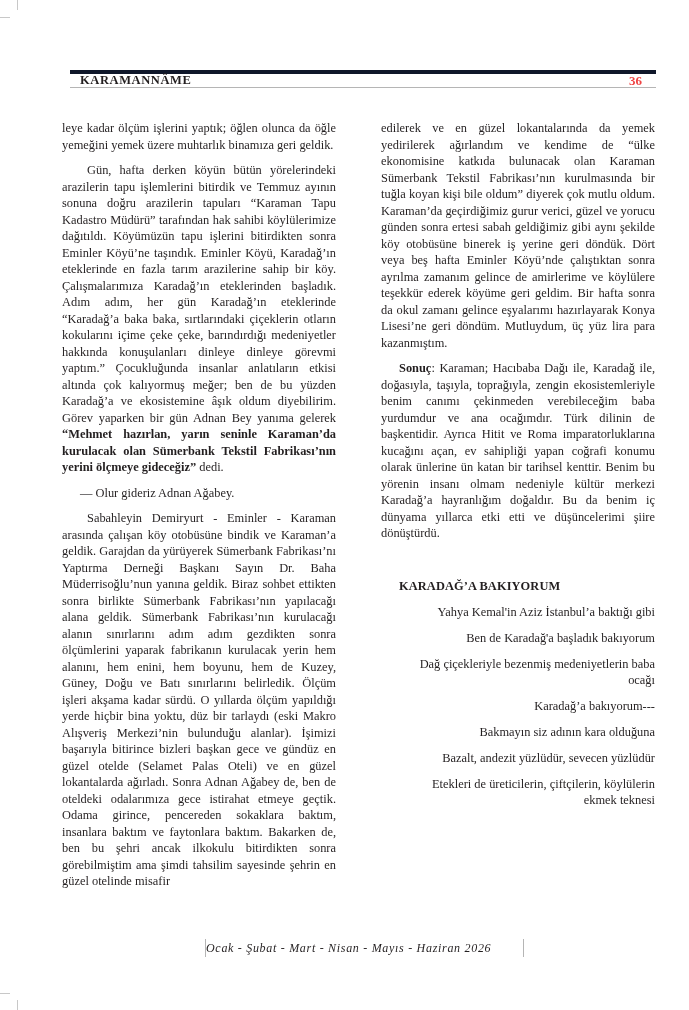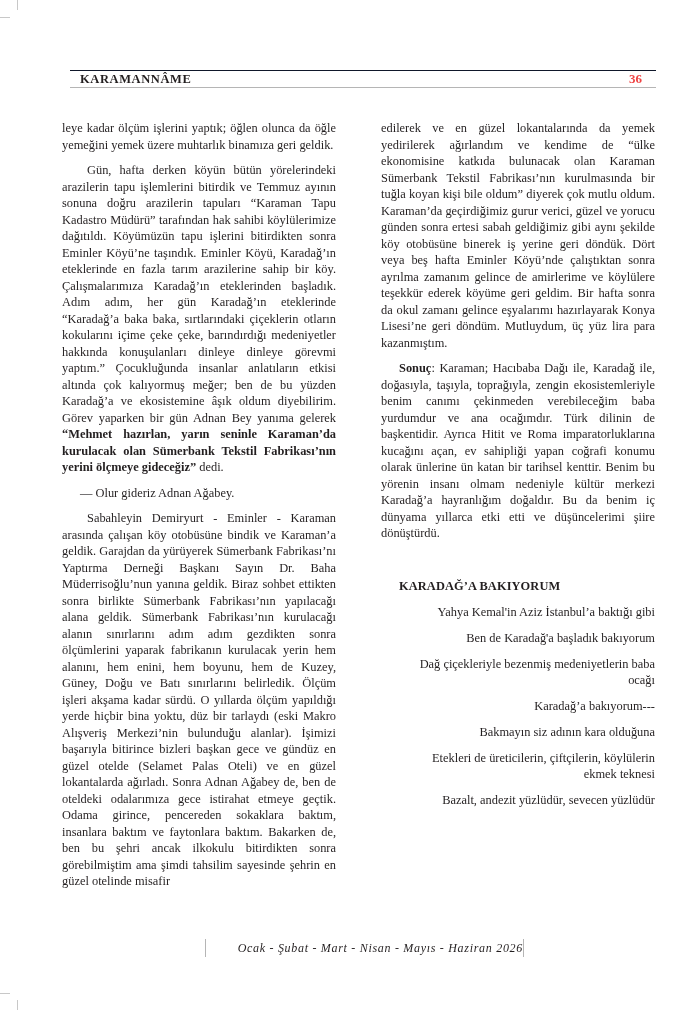--- a/index.html
+++ b/index.html
@@ -9,21 +9,21 @@
       color: #231f20;
     }
     .crop { position: absolute; background: #c8c8c8; }
     .crop.tl-v { left: 17px; top: 0; width: 1px; height: 10px; }
     .crop.tl-h { left: 0; top: 17px; width: 10px; height: 1px; }
     .crop.bl-h { left: 0; top: 993px; width: 10px; height: 1px; }
     .crop.bl-v { left: 17px; top: 1000px; width: 1px; height: 10px; }
 
     .header {
       position: absolute; left: 70px; top: 70px; width: 586px; height: 18px;
-      border-top: 1px solid #0f172a; border-bottom: 1px solid #b5b5b5;
+      border-top: 4px solid #0f172a; border-bottom: 1px solid #b5b5b5;
       display: flex; justify-content: space-between; align-items: center;
       box-sizing: border-box;
     }
     .header .title {
       font-weight: bold; font-size: 12.5px; letter-spacing: 0.6px;
       padding-left: 10px; color: #231f20;
     }
     .header .pageno {
       font-weight: bold; font-size: 13px; padding-right: 14px; color: #ef4444;
     }
@@ -46,21 +46,21 @@
       letter-spacing: 0.1px; text-align: left;
     }
     .poem-line {
       margin: 0 0 10px 0; text-indent: 18px; text-align: right;
       line-height: 16px;
     }
 
     .footer {
       position: absolute; top: 939px; left: 205px; width: 317px; height: 18px;
       border-left: 1px solid #b5b5b5; border-right: 1px solid #b5b5b5;
-      display: flex; align-items: center; justify-content: flex-end;
+      display: flex; align-items: center; justify-content: flex-start;
       font-style: italic; font-size: 12px; letter-spacing: 0.7px; color: #231f20;
     }
   </style>
 </head>
 <body>
 
 <div class="crop tl-v"></div>
 <div class="crop tl-h"></div>
 <div class="crop bl-h"></div>
 <div class="crop bl-v"></div>
@@ -80,19 +80,19 @@
 <div class="col right">
   <p class="noindent">edilerek ve en güzel lokantalarında da yemek yedirilerek ağırlandım ve kendime de “ülke ekonomisine katkıda bulunacak olan Karaman Sümerbank Tekstil Fabrikası’nın kurulmasında bir tuğla koyan kişi bile oldum” diyerek çok mutlu oldum. Karaman’da geçirdiğimiz gurur verici, güzel ve yorucu günden sonra ertesi sabah geldiğimiz gibi aynı şekilde köy otobüsüne binerek iş yerine geri döndük. Dört veya beş hafta Eminler Köyü’nde çalıştıktan sonra ayrılma zamanım gelince de amirlerime ve köylülere teşekkür ederek köyüme geri geldim. Bir hafta sonra da okul zamanı gelince eşyalarımı hazırlayarak Konya Lisesi’ne geri döndüm. Mutluydum, üç yüz lira para kazanmıştım.</p>
   <p class="indent2"><b>Sonuç</b><span>: Karaman; Hacıbaba Dağı ile, Karadağ ile, doğasıyla, taşıyla, toprağıyla, zengin ekosistemleriyle benim canımı çekinmeden verebileceğim baba yurdumdur ve ana ocağımdır. Türk dilinin de başkentidir. Ayrıca Hitit ve Roma imparatorluklarına kucağını açan, ev sahipliği yapan coğrafi konumu olarak ünlerine ün katan bir tarihsel kenttir. Benim bu yörenin insanı olmam nedeniyle kültür merkezi Karadağ’a hayranlığım doğaldır. Bu da benim iç dünyama yıllarca etki etti ve düşüncelerimi şiire dönüştürdü.</span></p>
 
   <div class="poem-title">KARADAĞ’A BAKIYORUM</div>
   <div class="poem-line">Yahya Kemal'in Aziz İstanbul’a baktığı gibi</div>
   <div class="poem-line">Ben de Karadağ'a başladık bakıyorum</div>
   <div class="poem-line">Dağ çiçekleriyle bezenmiş medeniyetlerin baba ocağı</div>
   <div class="poem-line">Karadağ’a bakıyorum---</div>
   <div class="poem-line">Bakmayın siz adının kara olduğuna</div>
+  <div class="poem-line">Bazalt, andezit yüzlüdür, sevecen yüzlüdür</div>
   <div class="poem-line">Etekleri de üreticilerin, çiftçilerin, köylülerin ekmek teknesi</div>
-  <div class="poem-line">Bazalt, andezit yüzlüdür, sevecen yüzlüdür</div>
 </div>
 
 <div class="footer">
   <span>Ocak - Şubat - Mart - Nisan - Mayıs - Haziran 2026</span>
 </div>
 
 </body></html>

